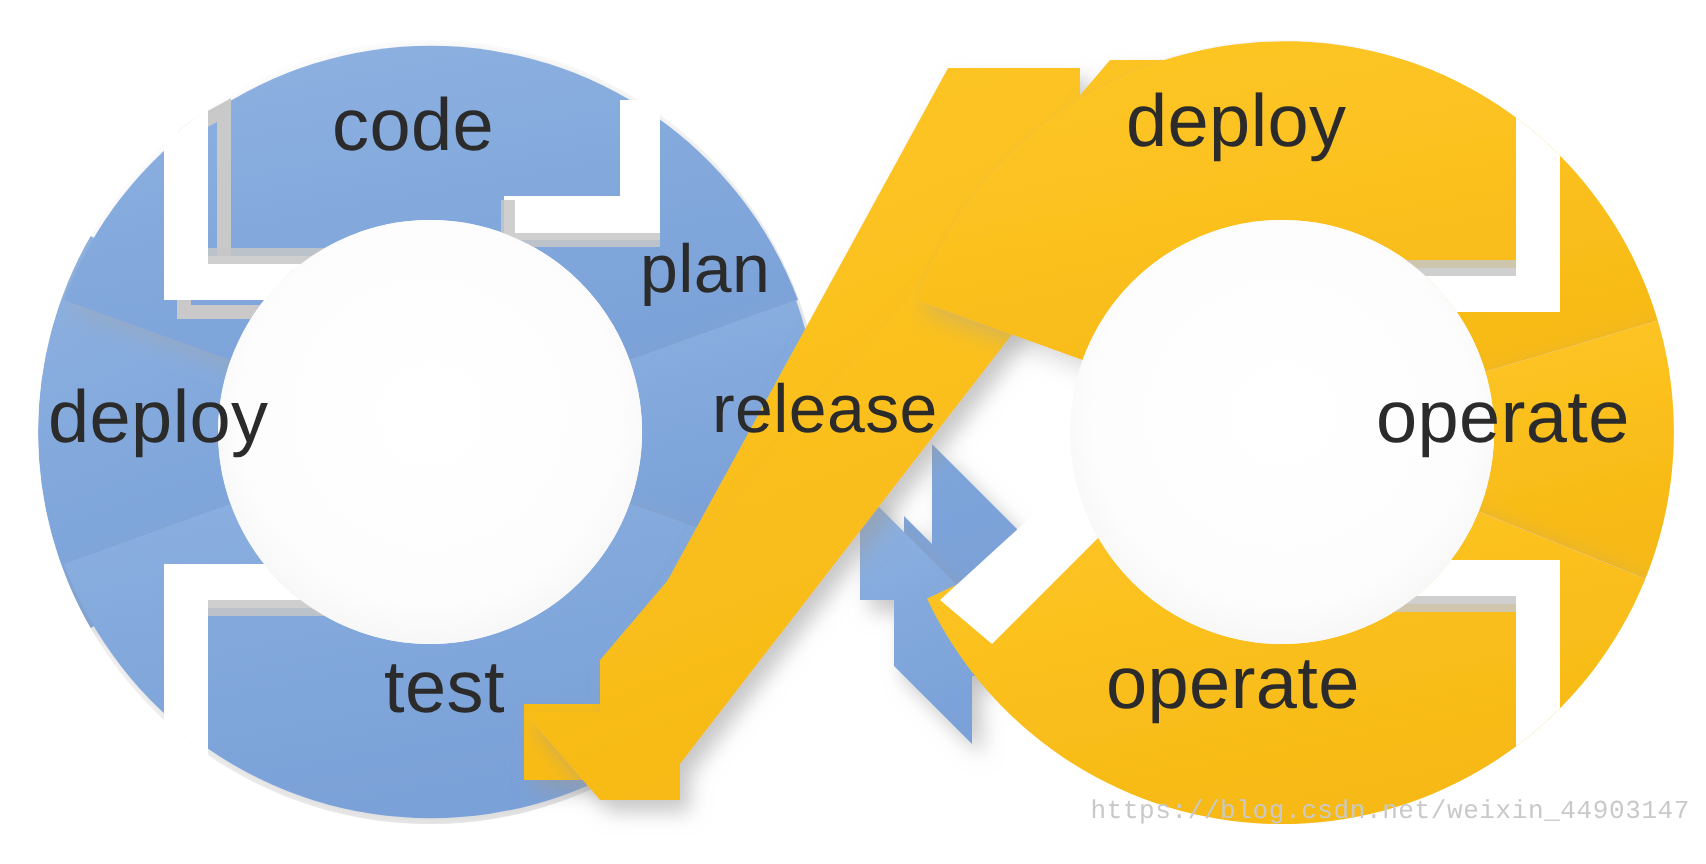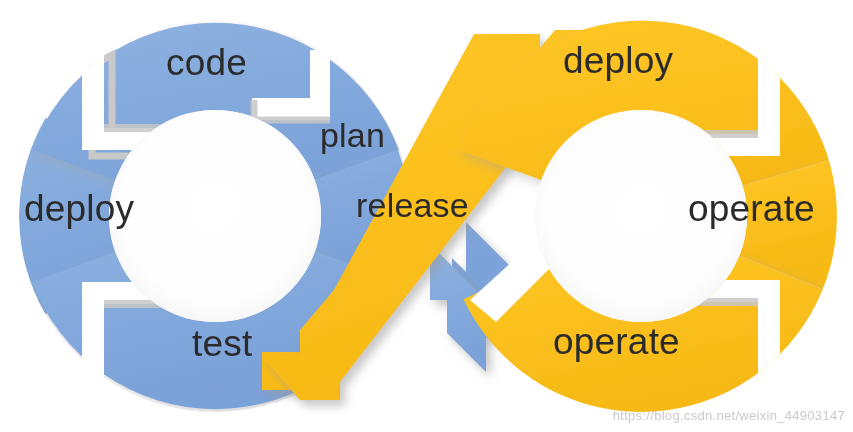--- a/index.html
+++ b/index.html
@@ -44,22 +44,22 @@
   #label-code    { left: 166px; top: 44px;  }
   #label-test    { left: 192px; top: 325px; }
   #label-plan    { left: 320px; top: 118px; }
   #label-release { left: 356px; top: 188px; }
   #label-deploy  { left: 563px; top: 42px;  }
   #label-operate { left: 688px; top: 190px; }
   #label-monitor { left: 553px; top: 323px; }
   #watermark {
     position: absolute;
     right: 8px;
-    bottom: 9px;
-    font-family: Liberation Sans, sans-serif;
+    bottom: 19px;
+    font-family: Liberation Mono, monospace;
     font-size: 13px;
     color: #c9c9c9;
     letter-spacing: 0.3px;
     white-space: nowrap;
     user-select: none;
     margin-top: 20px;
   }
 </style>
 </head>
 <body>

